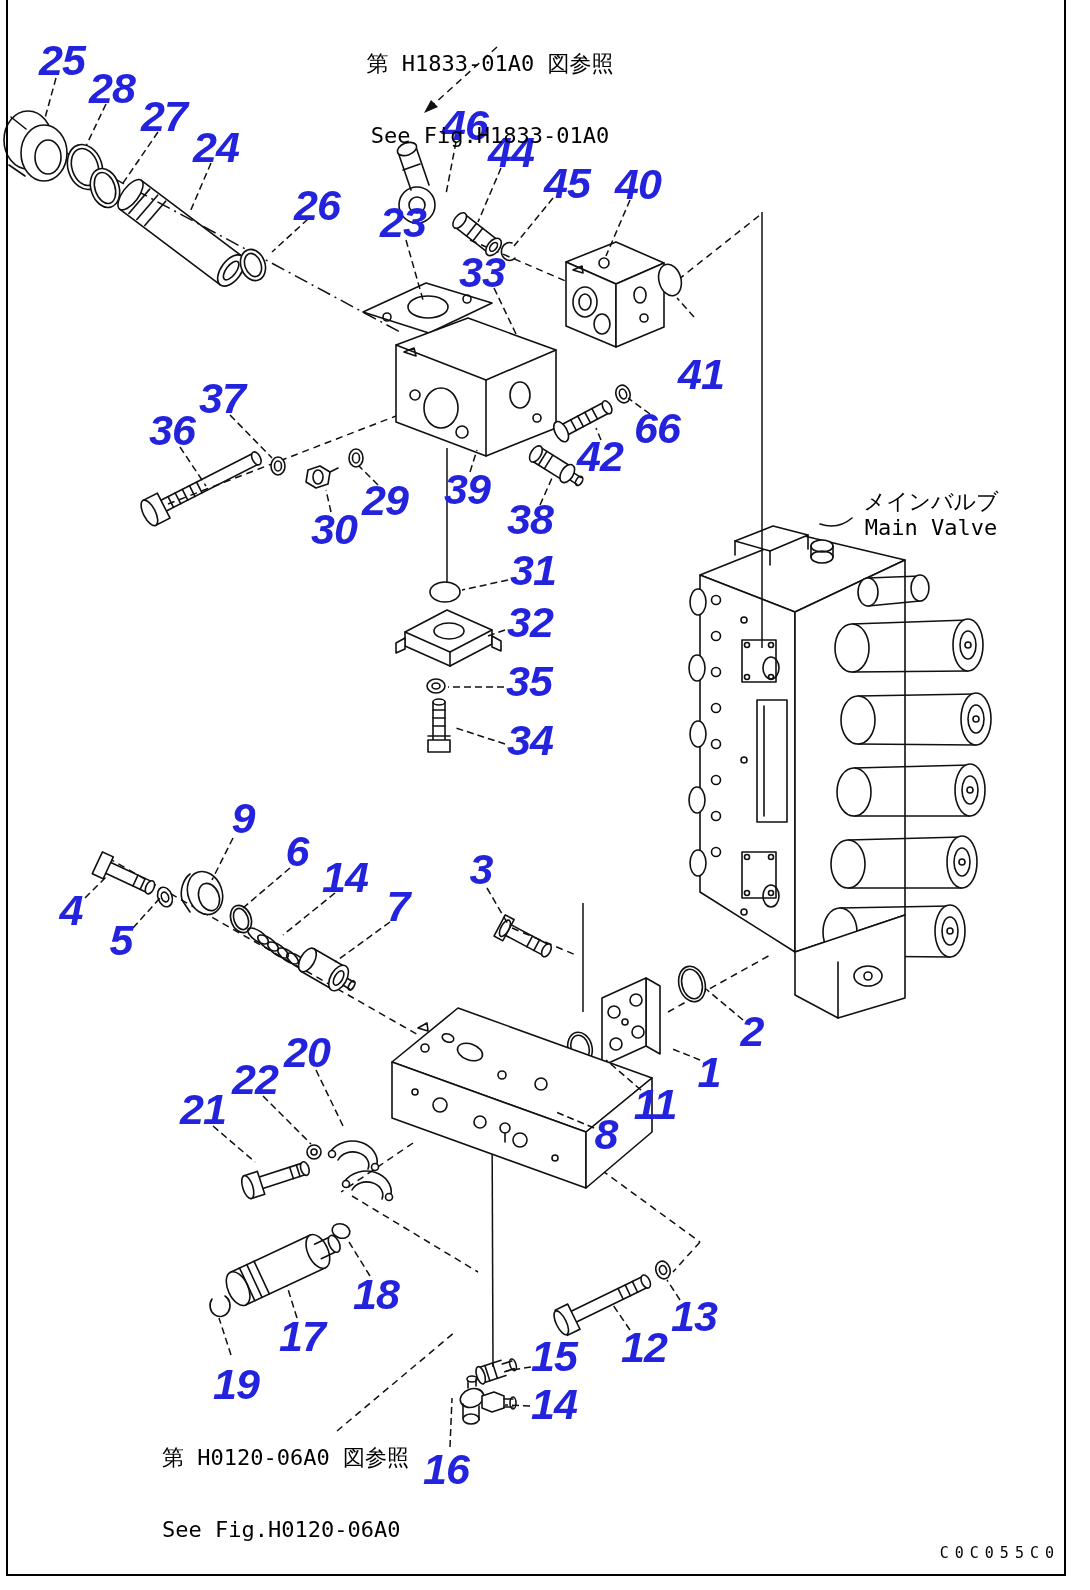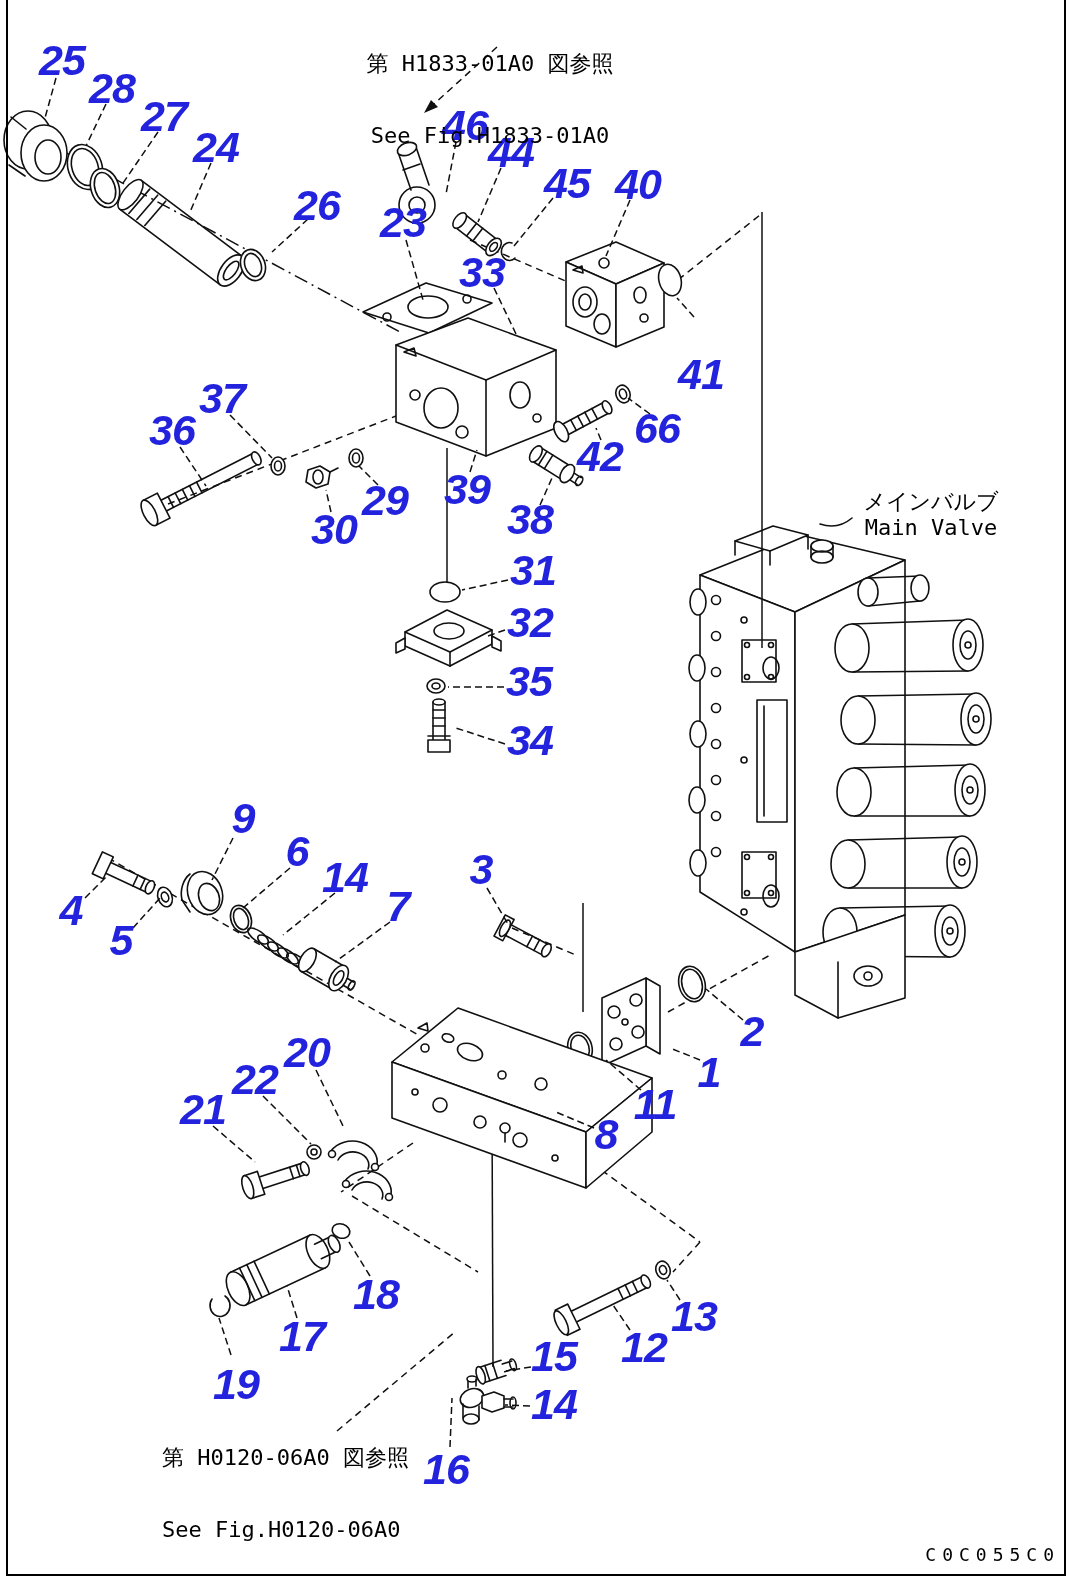--- a/index.html
+++ b/index.html
@@ -22,21 +22,21 @@
   .callout{position:absolute;transform:translate(-50%,-50%);
            font-family:"Liberation Sans",sans-serif;font-style:italic;font-weight:bold;
            font-size:43px;letter-spacing:-1px;line-height:1;}
   
   .ref{position:absolute;font-size:22px;line-height:24px;white-space:pre;}
   .top-ref{left:330px;top:4px;width:320px;text-align:center;}
   .bottom-ref{left:162px;top:1398px;text-align:left;}
   .valve-label{position:absolute;left:836px;top:489px;width:190px;text-align:center;
                font-size:22px;line-height:26px;}
   .code{position:absolute;left:880px;top:1544px;width:180px;text-align:right;
-        font-size:18px;letter-spacing:6px;}
+        font-size:15px;letter-spacing:6px;}
 </style>
 </head>
 <body>
 
 <div class="page">
 
   <svg id="art" width="1090" height="1590" viewBox="0 0 1090 1590">
 
     <g>
       <path class="lnw" d="M700,575 L800,535 L905,560 L795,612 Z"></path>

